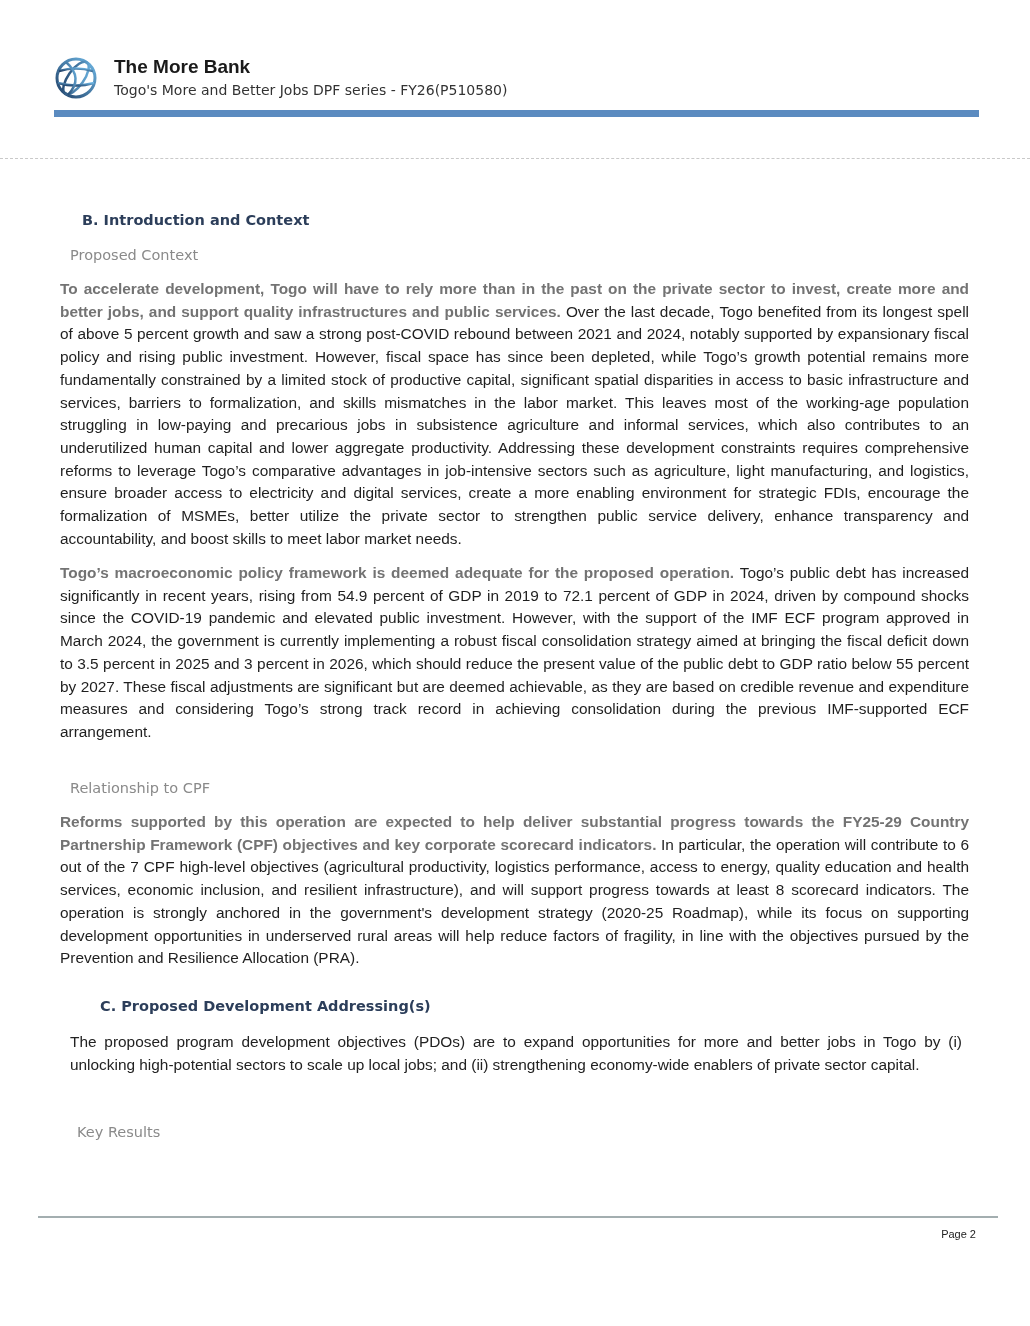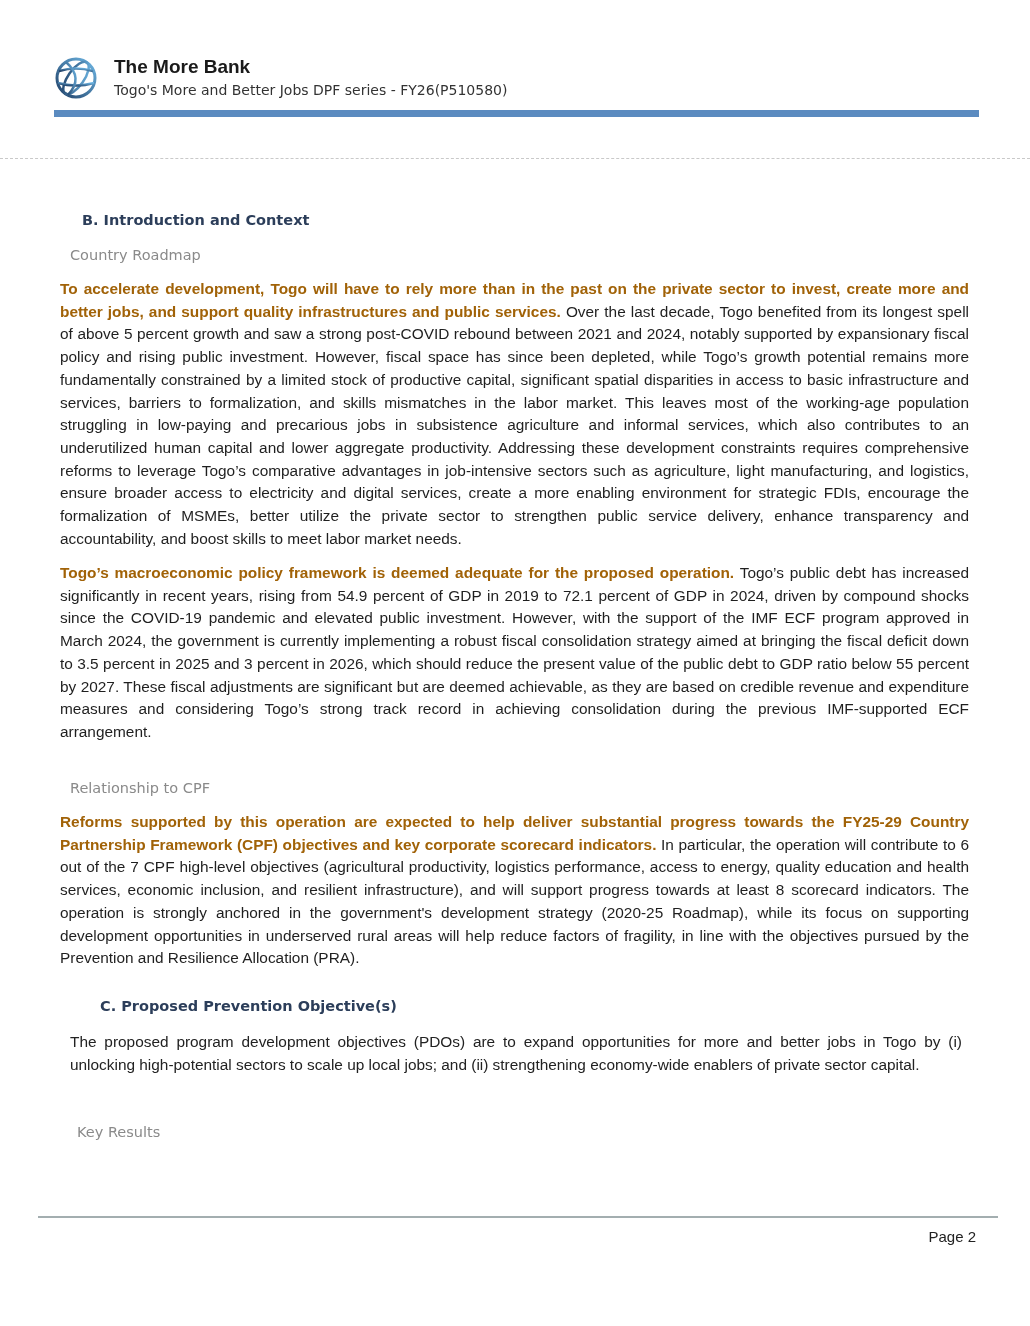--- a/index.html
+++ b/index.html
@@ -36,33 +36,33 @@
     }
     .subheading {
       font-family: "DejaVu Sans", sans-serif; color: #8a8a8a;
       font-size: 14.5px; position: absolute; white-space: nowrap;
     }
     .para {
       position: absolute; left: 0; width: 909px;
       font-family: "Liberation Sans", sans-serif; font-size: 15.4px;
       line-height: 22.7px; text-align: justify; color: #1f1f1f; margin: 0;
     }
-    .para b { font-weight: bold; color: #a16207; }
+    .para b { font-weight: bold; color: #737373; }
     .pdo {
       position: absolute; left: 10px; width: 892px;
       font-family: "Liberation Sans", sans-serif; font-size: 15.4px;
       line-height: 22.7px; color: #222; margin: 0; text-align: justify;
     }
     .footer-line {
       position: absolute; left: 38px; top: 1216px; width: 960px; height: 2px;
       background: #a3aeb0;
     }
     .page-num {
       position: absolute; right: 54px; top: 1228px;
-      font-family: "Liberation Sans", sans-serif; font-size: 15px; color: #222;
+      font-family: "Liberation Sans", sans-serif; font-size: 11px; color: #222;
     }
     .classification {
       position: absolute; right: 34px; top: 1283px;
       font-family: "Liberation Sans", sans-serif; font-size: 14.5px; color: #222; margin-top: 44px;
     }
   </style>
 </head>
 <body>
 
 <div class="header">
@@ -80,37 +80,37 @@
     <path d="M12 6 Q30 22 14 39" fill="none" stroke="url(#g)" stroke-width="2.5"></path>
   </svg>
   <div class="org-name">The More Bank</div>
   <div class="doc-title">Togo's More and Better Jobs DPF series - FY26(P510580)</div>
 </div>
 <div class="header-bar"></div>
 <div class="dashed-sep"></div>
 
 <div class="content">
   <h2 class="section-heading" style="left:10px; top:4px;">B. Introduction and Context</h2>
-  <div class="subheading" style="left:10px; top:51px;">Country Roadmap</div>
+  <div class="subheading" style="left:10px; top:51px;">Proposed Context</div>
 
   <p class="para" style="top:82px;">
     <b>To accelerate development, Togo will have to rely more than in the past on the private sector to invest, create more and better jobs, and support quality infrastructures and public services.</b><span> Over the last decade, Togo benefited from its longest spell of above 5 percent growth and saw a strong post-COVID rebound between 2021 and 2024, notably supported by expansionary fiscal policy and rising public investment. However, fiscal space has since been depleted, while Togo’s growth potential remains more fundamentally constrained by a limited stock of productive capital, significant spatial disparities in access to basic infrastructure and services, barriers to formalization, and skills mismatches in the labor market. This leaves most of the working-age population struggling in low-paying and precarious jobs in subsistence agriculture and informal services, which also contributes to an underutilized human capital and lower aggregate productivity. Addressing these development constraints requires comprehensive reforms to leverage Togo’s comparative advantages in job-intensive sectors such as agriculture, light manufacturing, and logistics, ensure broader access to electricity and digital services, create a more enabling environment for strategic FDIs, encourage the formalization of MSMEs, better utilize the private sector to strengthen public service delivery, enhance transparency and accountability, and boost skills to meet labor market needs.</span>
   </p>
 
   <p class="para" style="top:366px;">
     <b>Togo’s macroeconomic policy framework is deemed adequate for the proposed operation.</b><span> Togo’s public debt has increased significantly in recent years, rising from 54.9 percent of GDP in 2019 to 72.1 percent of GDP in 2024, driven by compound shocks since the COVID-19 pandemic and elevated public investment. However, with the support of the IMF ECF program approved in March 2024, the government is currently implementing a robust fiscal consolidation strategy aimed at bringing the fiscal deficit down to 3.5 percent in 2025 and 3 percent in 2026, which should reduce the present value of the public debt to GDP ratio below 55 percent by 2027. These fiscal adjustments are significant but are deemed achievable, as they are based on credible revenue and expenditure measures and considering Togo’s strong track record in achieving consolidation during the previous IMF-supported ECF arrangement.</span>
   </p>
 
   <div class="subheading" style="left:10px; top:584px;">Relationship to CPF</div>
 
   <p class="para" style="top:615px;">
     <b>Reforms supported by this operation are expected to help deliver substantial progress towards the FY25-29 Country Partnership Framework (CPF) objectives and key corporate scorecard indicators.</b><span> In particular, the operation will contribute to 6 out of the 7 CPF high-level objectives (agricultural productivity, logistics performance, access to energy, quality education and health services, economic inclusion, and resilient infrastructure), and will support progress towards at least 8 scorecard indicators. The operation is strongly anchored in the government's development strategy (2020-25 Roadmap), while its focus on supporting development opportunities in underserved rural areas will help reduce factors of fragility, in line with the objectives pursued by the Prevention and Resilience Allocation (PRA).</span>
   </p>
 
-  <h2 class="section-heading" style="left:28px; top:790px;">C. Proposed Prevention Objective(s)</h2>
+  <h2 class="section-heading" style="left:28px; top:790px;">C. Proposed Development Addressing(s)</h2>
 
   <p class="pdo" style="top:835px;">The proposed program development objectives (PDOs) are to expand opportunities for more and better jobs in Togo by (i) unlocking high-potential sectors to scale up local jobs; and (ii) strengthening economy-wide enablers of private sector capital.</p>
 
   <div class="subheading" style="left:17px; top:928px;">Key Results</div>
 </div>
 
 <div class="footer-line"></div>
 <div class="page-num">Page 2</div>
 <div class="classification">Official Use Only</div>
 

